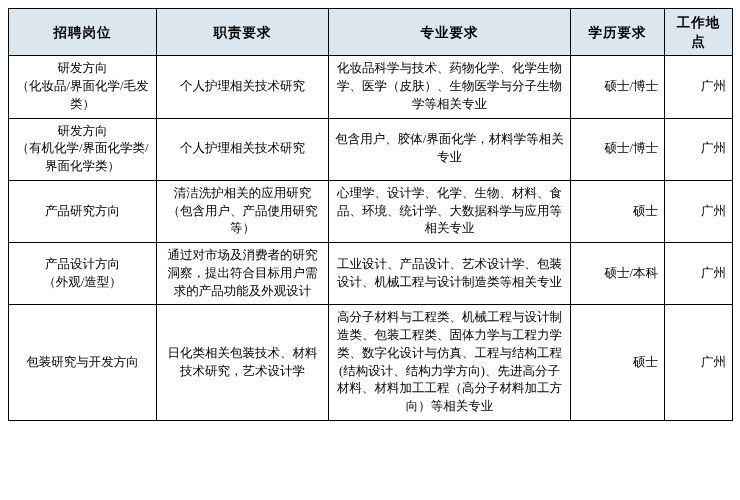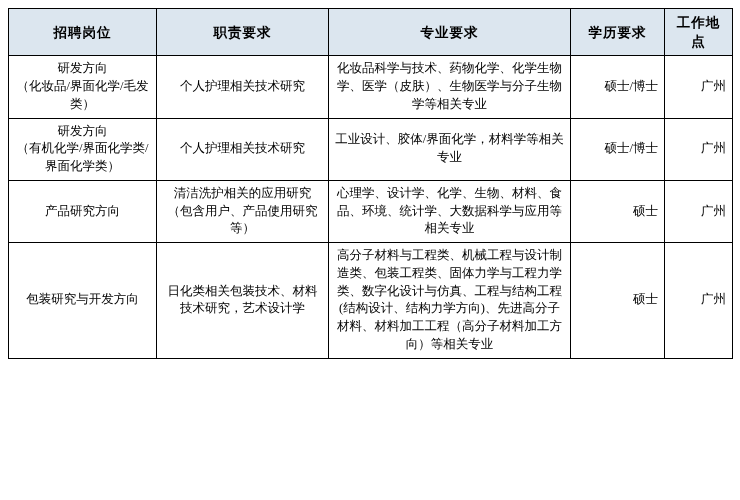--- a/index.html
+++ b/index.html
@@ -90,29 +90,39 @@
         <td class="c-major">化妆品科学与技术、药物化学、化学生物学、医学（皮肤）、生物医学与分子生物学等相关专业</td>
         <td class="c-edu">硕士/博士</td>
         <td class="c-loc">广州</td>
       </tr>
       <tr>
         <td class="c-pos">
             <span class="cell-line">研发方向</span>
             <span class="cell-line">（有机化学/界面化学类/界面化学类）</span>
           </td>
         <td class="c-duty">个人护理相关技术研究</td>
-        <td class="c-major">工业设计、胶体/界面化学，材料学等相关专业</td>
+        <td class="c-major">包含用户、胶体/界面化学，材料学等相关专业</td>
         <td class="c-edu">硕士/博士</td>
         <td class="c-loc">广州</td>
       </tr>
       <tr>
         <td class="c-pos">产品研究方向</td>
         <td class="c-duty">清洁洗护相关的应用研究（包含用户、产品使用研究等）</td>
         <td class="c-major">心理学、设计学、化学、生物、材料、食品、环境、统计学、大数据科学与应用等相关专业</td>
         <td class="c-edu">硕士</td>
+        <td class="c-loc">广州</td>
+      </tr>
+      <tr>
+        <td class="c-pos">
+            <span class="cell-line">产品设计方向</span>
+            <span class="cell-line">（外观/造型）</span>
+          </td>
+        <td class="c-duty">通过对市场及消费者的研究洞察，提出符合目标用户需求的产品功能及外观设计</td>
+        <td class="c-major">工业设计、产品设计、艺术设计学、包装设计、机械工程与设计制造类等相关专业</td>
+        <td class="c-edu">硕士/本科</td>
         <td class="c-loc">广州</td>
       </tr>
       <tr>
         <td class="c-pos">包装研究与开发方向</td>
         <td class="c-duty">日化类相关包装技术、材料技术研究，艺术设计学</td>
         <td class="c-major">高分子材料与工程类、机械工程与设计制造类、包装工程类、固体力学与工程力学类、数字化设计与仿真、工程与结构工程(结构设计、结构力学方向)、先进高分子材料、材料加工工程（高分子材料加工方向）等相关专业</td>
         <td class="c-edu">硕士</td>
         <td class="c-loc">广州</td>
       </tr>
     </tbody>

